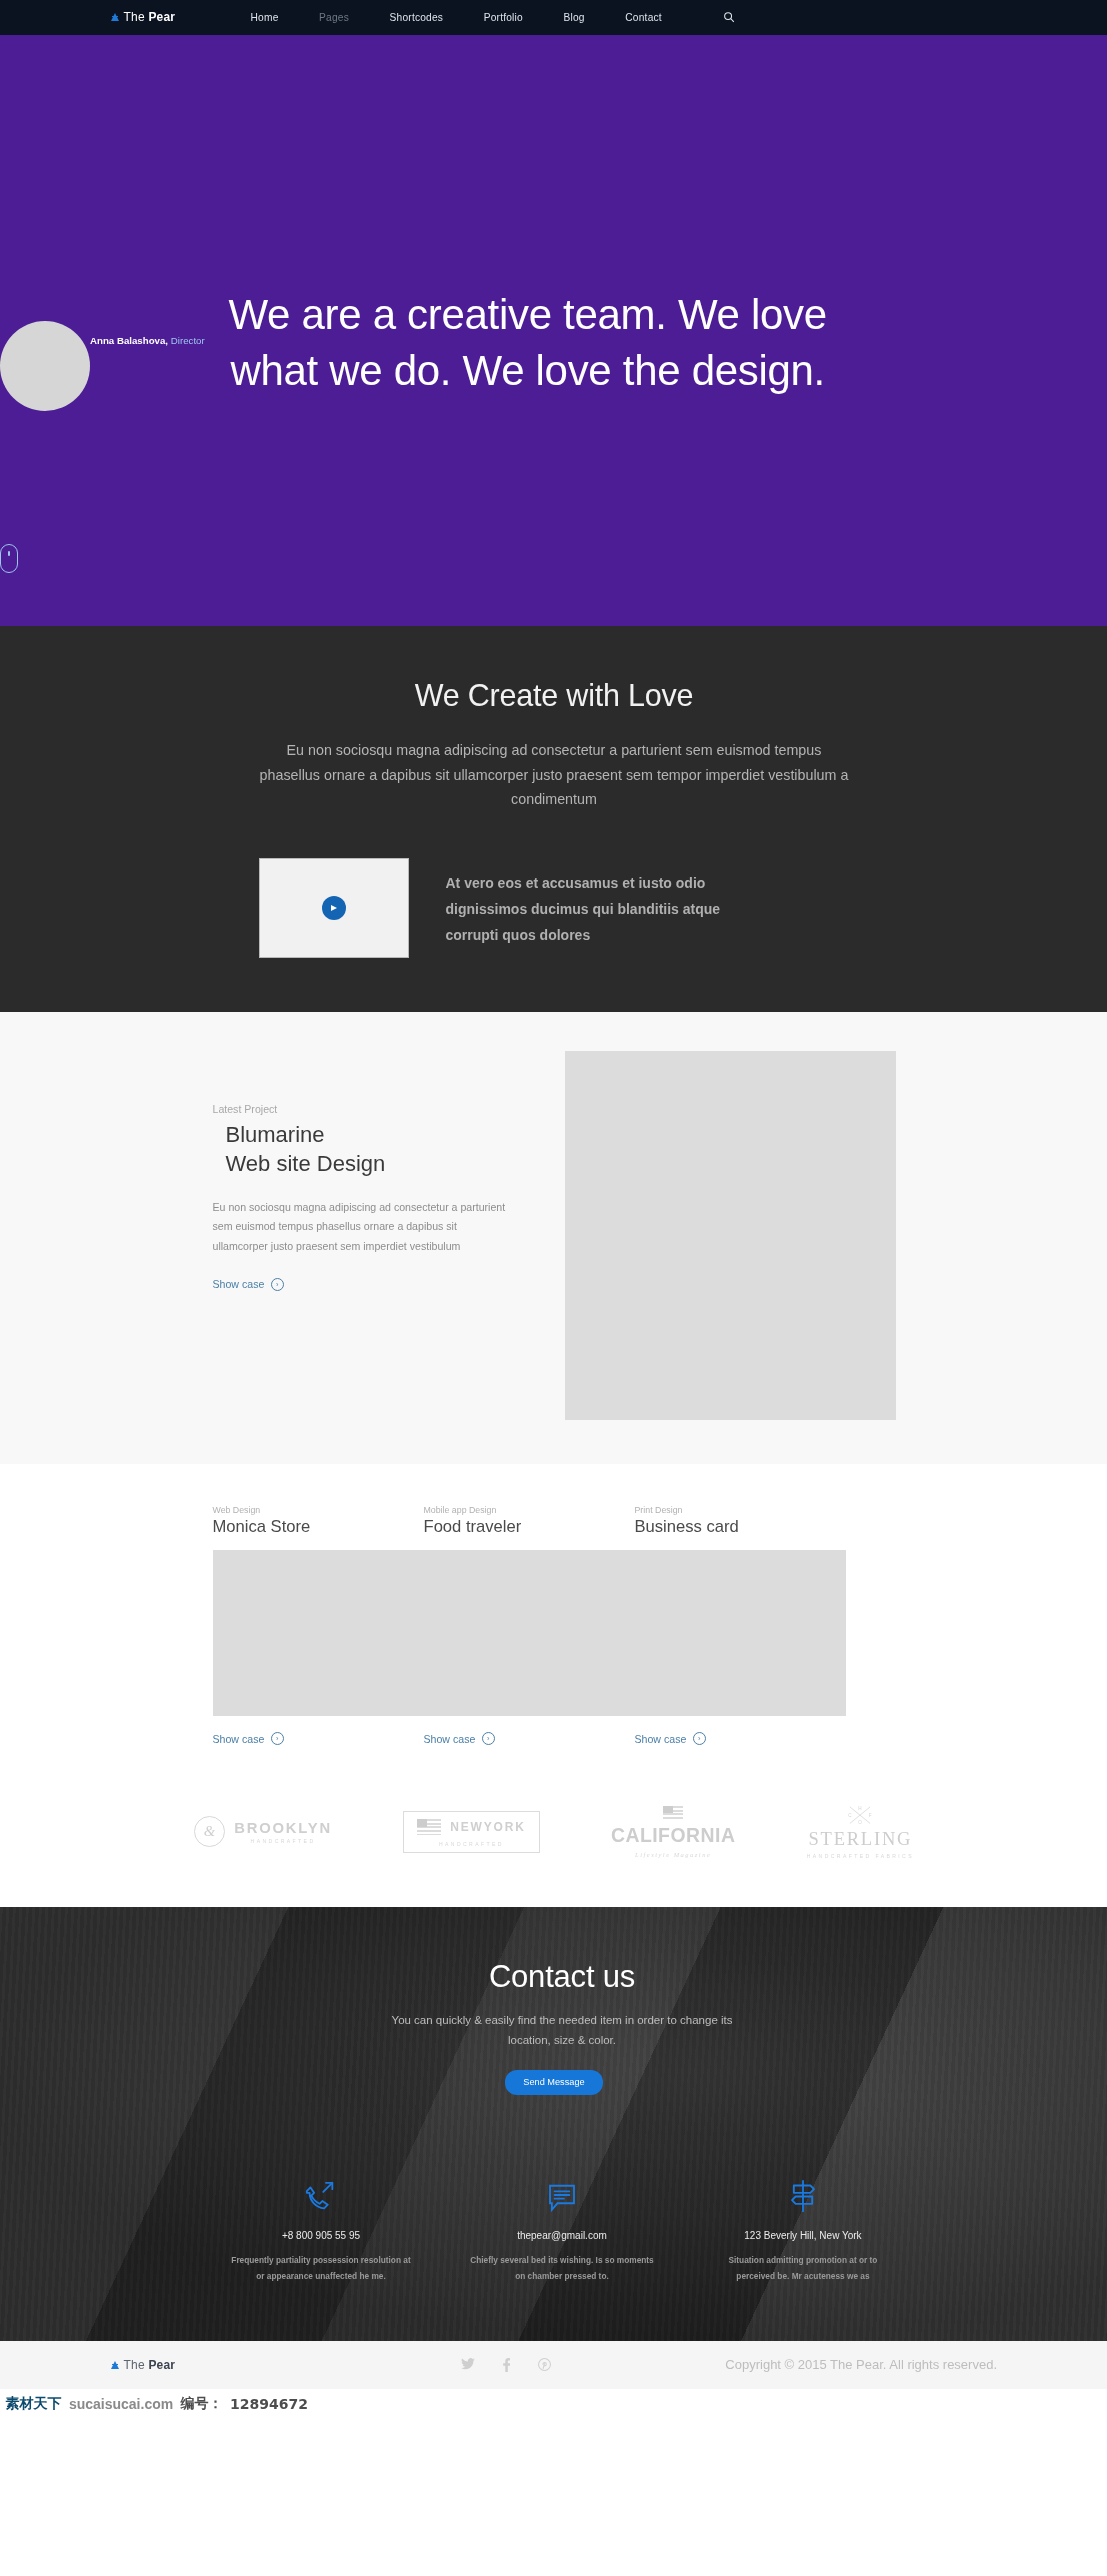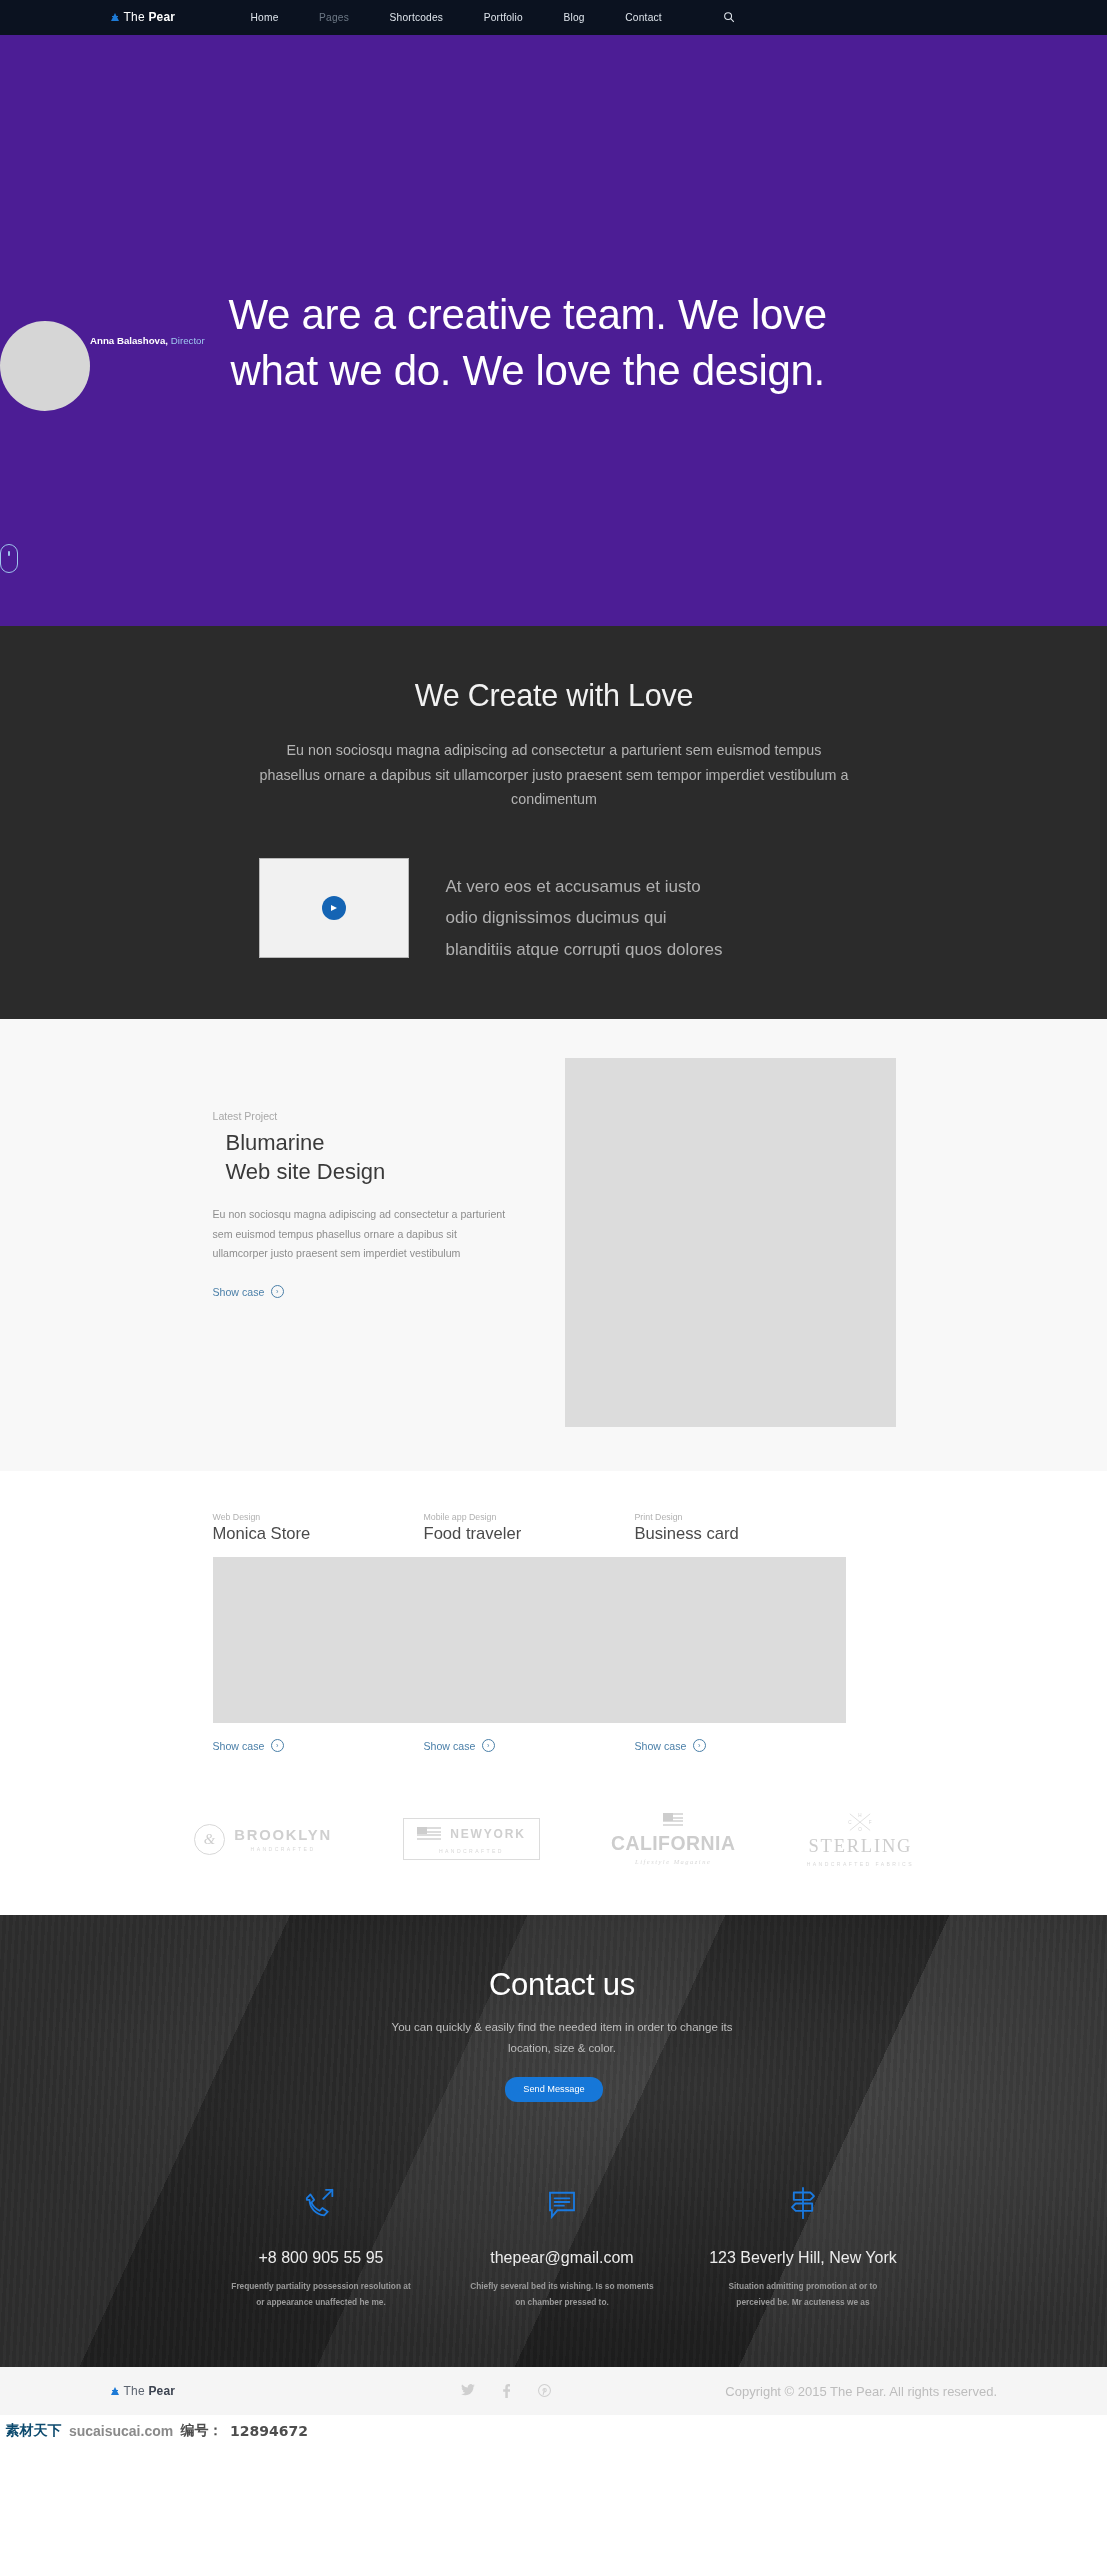--- a/index.html
+++ b/index.html
@@ -149,22 +149,22 @@
   .play-tri {
     width: 0; height: 0;
     border-top: 3.7px solid transparent;
     border-bottom: 3.7px solid transparent;
     border-left: 6.5px solid #fff;
     margin-left: 1.8px;
   }
   .video-text {
     text-align: left;
     color: #b0b0b0;
-    font-size: 17px;
-    font-weight: 400;
+    font-size: 14px;
+    font-weight: 700;
     line-height: 1.85;
     padding-top: 13px;
     width: 286px;
   }
 
   
   .latest {
     background: #f8f8f8;
     padding: 39px 0 44px;
   }
@@ -329,21 +329,21 @@
     font-family: "Liberation Sans", sans-serif;
   }
   .contact-cols {
     margin: 79px auto 0;
     width: 739px;
     display: flex;
   }
   .ccol { width: 33.333%; text-align: center; }
   .cicon { height: 39px; display: flex; align-items: flex-end; justify-content: center; }
   .cval {
-    margin-top: 29px; color: #ececec; font-size: 16px; font-weight: 300;
+    margin-top: 17px; color: #ececec; font-size: 10px; font-weight: 300;
   }
   .cdesc {
     margin: 11px auto 0; width: 185px;
     color: #9a9a9a; font-size: 8.3px; font-weight: 700; line-height: 1.95;
   }
 
   
   .footer {
     background: #f5f5f5;
     height: 48px;

